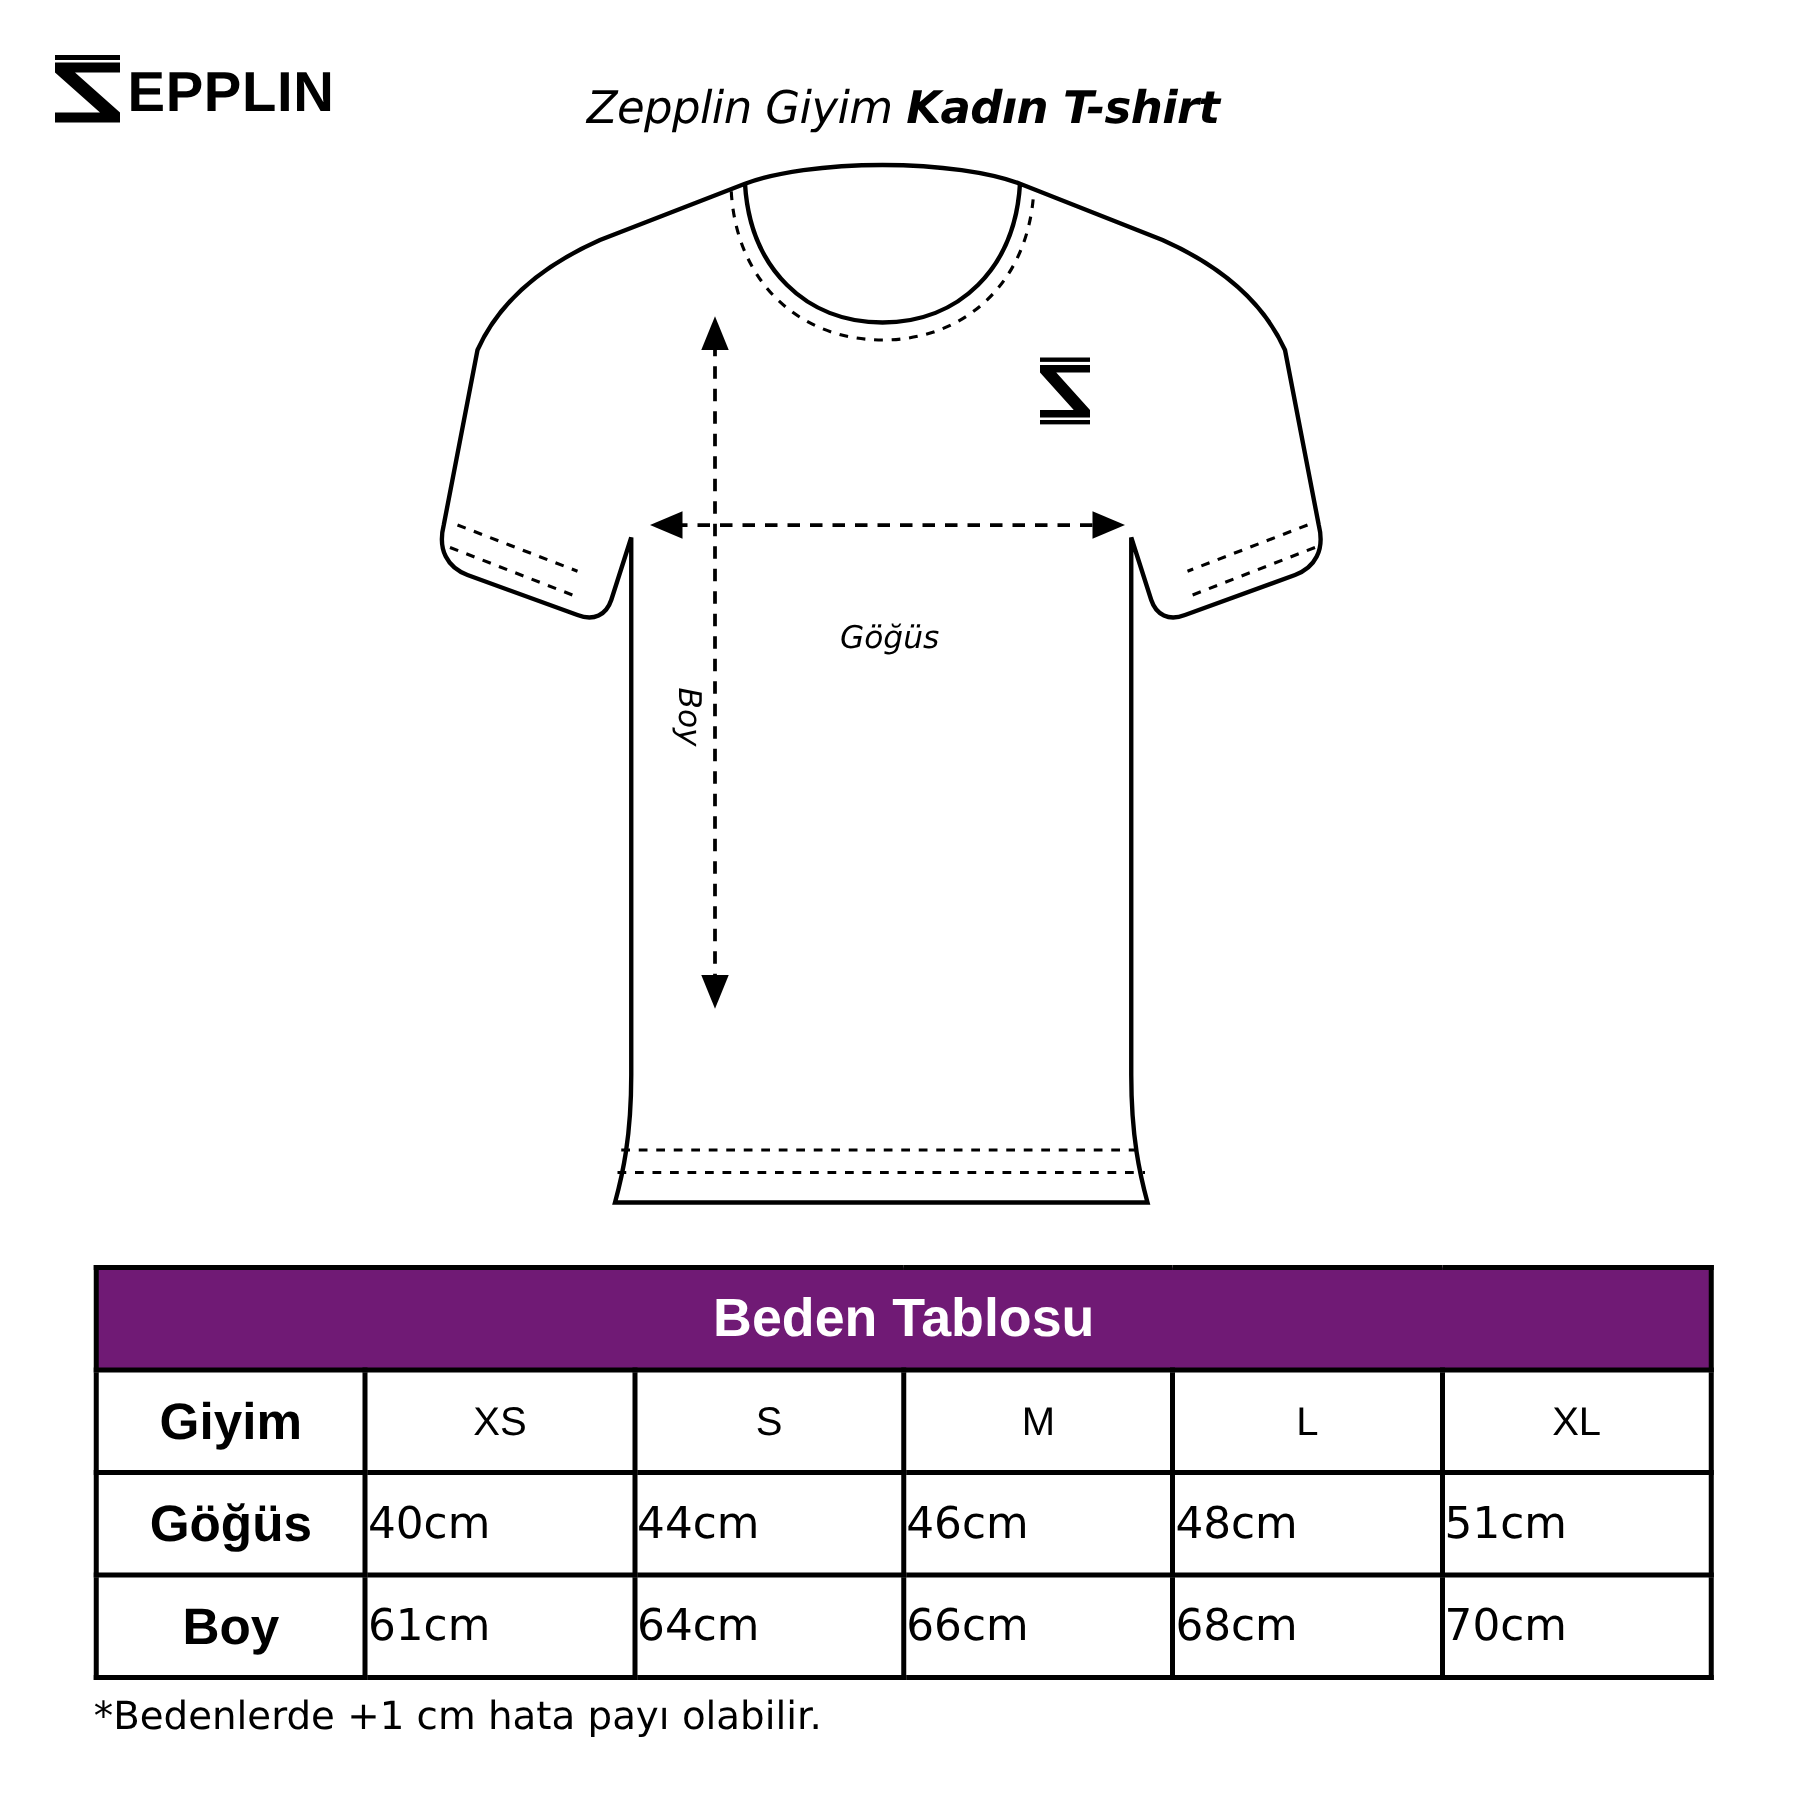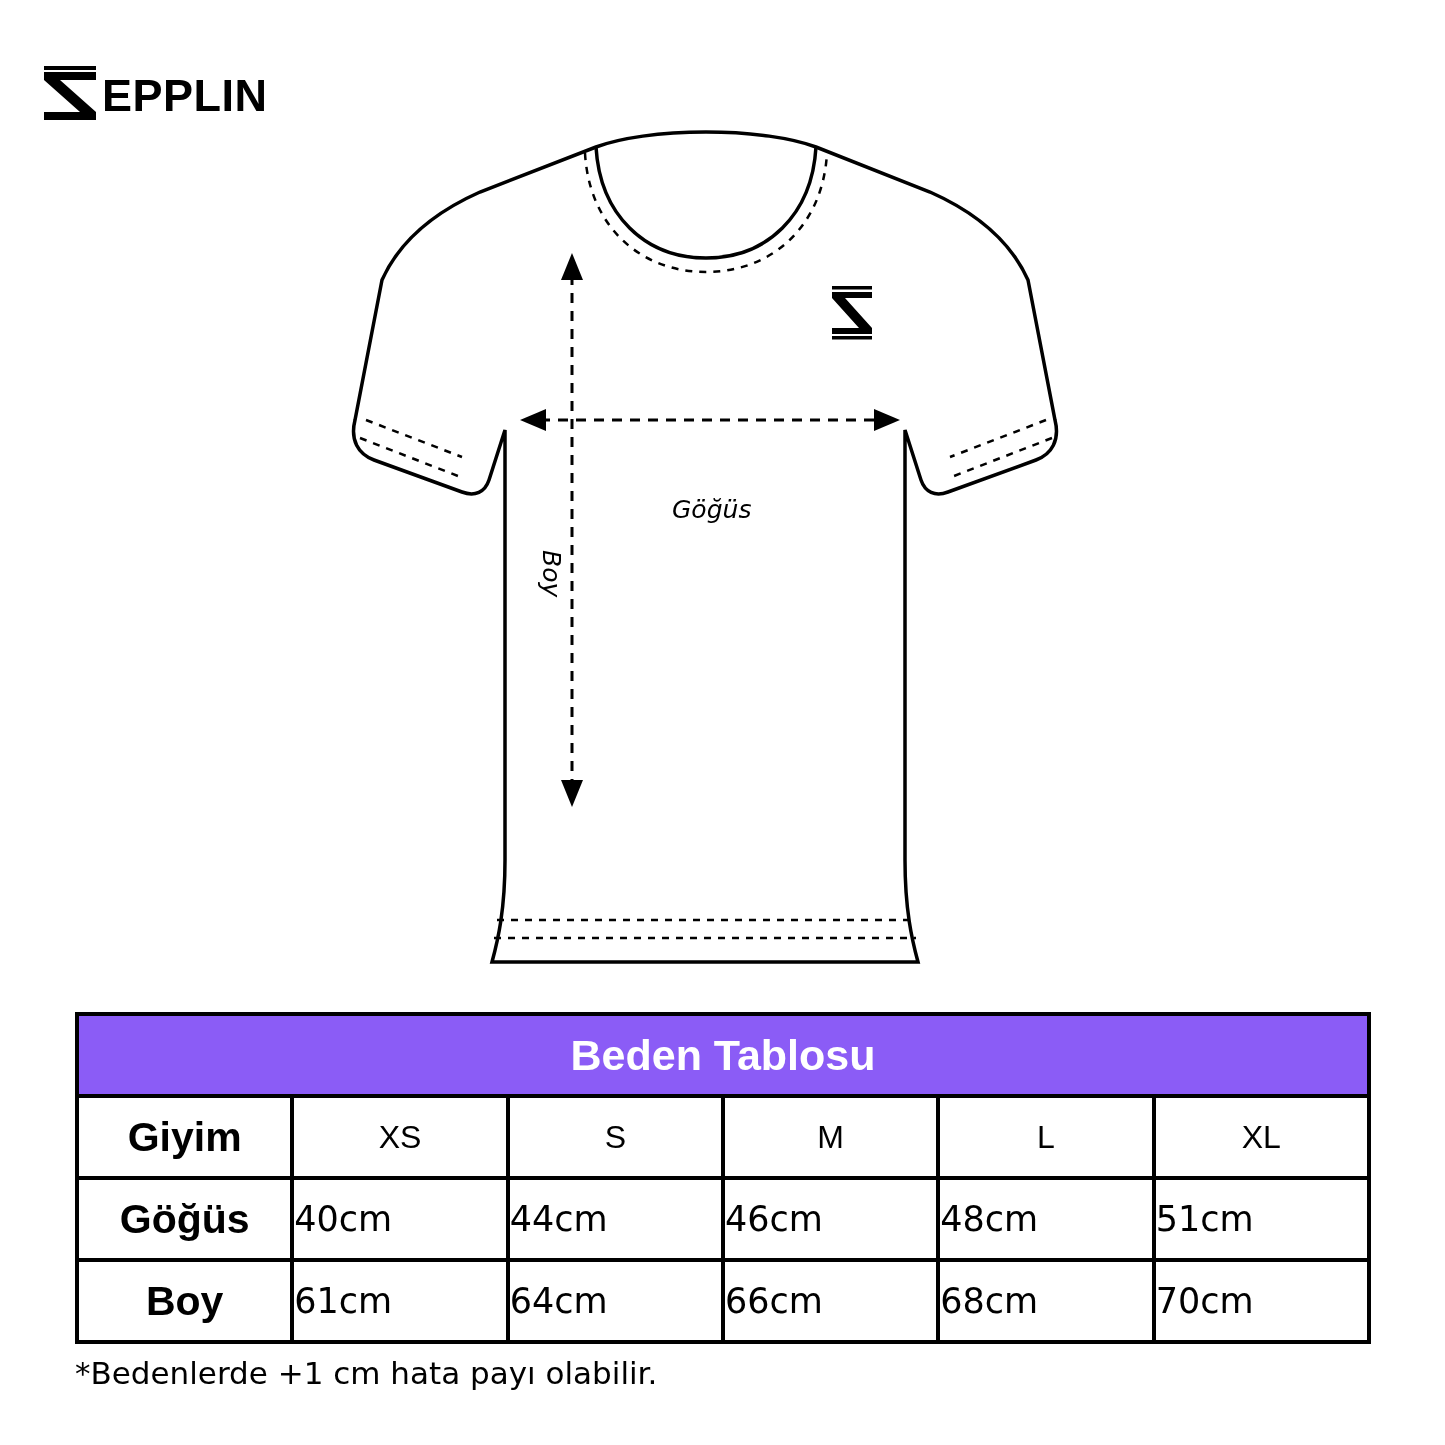--- a/index.html
+++ b/index.html
@@ -16,21 +16,20 @@
     overflow: hidden;
   }
 
   
   .header {
     position: absolute;
     top: 0;
     left: 0;
     width: 1445px;
     height: 140px;
-    margin-top: 22px;
   }
   .brand-logo {
     position: absolute;
     left: 38px;
     top: 46px;
     display: flex;
     align-items: center;
     height: 56px;
   }
   .brand-rest {
@@ -91,21 +90,21 @@
   table.size-table {
     border-collapse: collapse;
     width: 100%;
     table-layout: fixed;
   }
   table.size-table td, table.size-table th {
     border: 4px solid #000000;
     padding: 0;
   }
   .tbl-title {
-    background: #8b5cf6;
+    background: #701a75;
     color: #ffffff;
     text-align: center;
     font-family: "Liberation Sans", sans-serif;
     font-weight: bold;
     font-size: 43px;
     height: 78px;
     letter-spacing: 0px;
   }
   .row-head-cell {
     font-family: "Liberation Sans", sans-serif;
@@ -146,20 +145,24 @@
 </head>
 <body>
 
 <div class="header">
   <div class="brand-logo">
     <svg width="64" height="60" viewBox="0 0 64 60">
       <path d="M6 6 L58 6 L58 14 L22 14 L58 46 L58 54 L6 54 L6 46 L42 46 L6 14 Z" fill="#000"></path>
       <rect x="6" y="0" width="52" height="4" fill="#000"></rect>
     </svg>
     <span class="brand-rest">EPPLIN</span>
+  </div>
+  <div class="title">
+    <span class="t-light">Zepplin Giyim</span>
+    <span class="t-bold">Kadın T-shirt</span>
   </div>
 </div>
 
 <div class="illustration">
   <svg width="1445" height="880" viewBox="0 0 1445 880">
     <g fill="none" stroke="#000" stroke-width="3.5">
 
       <path d="M596 27
                C 620 18, 660 12, 706 12
                C 752 12, 792 18, 816 27

